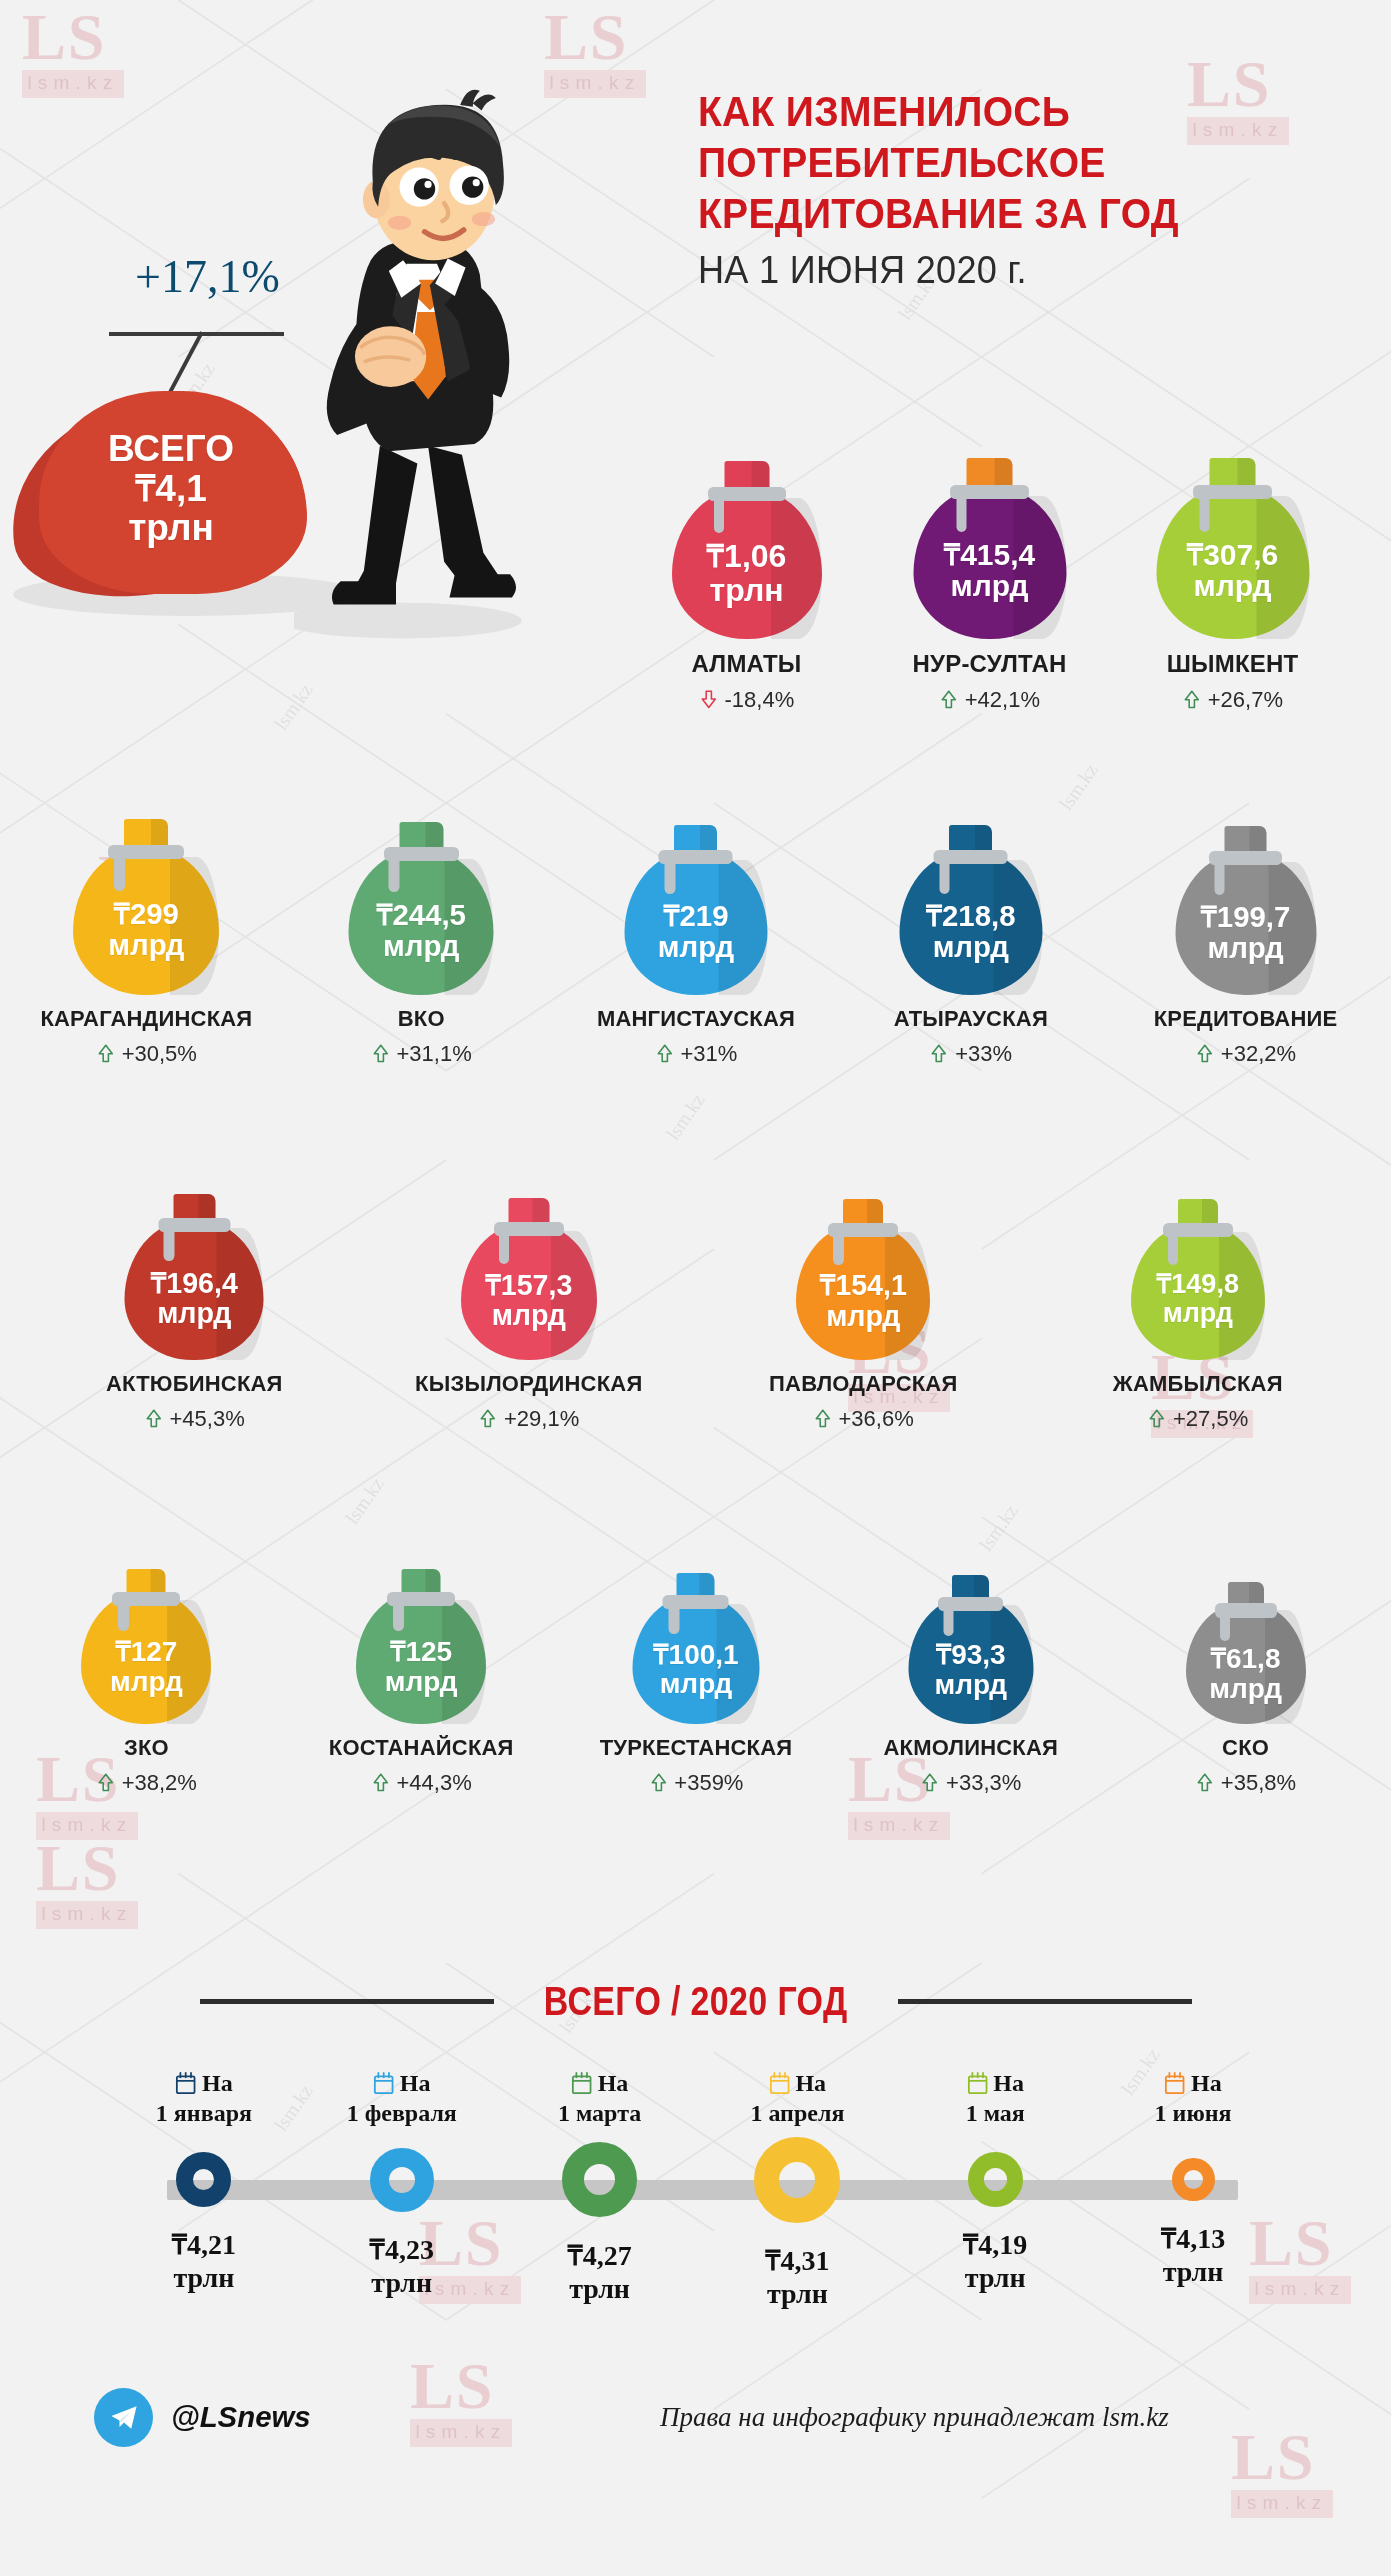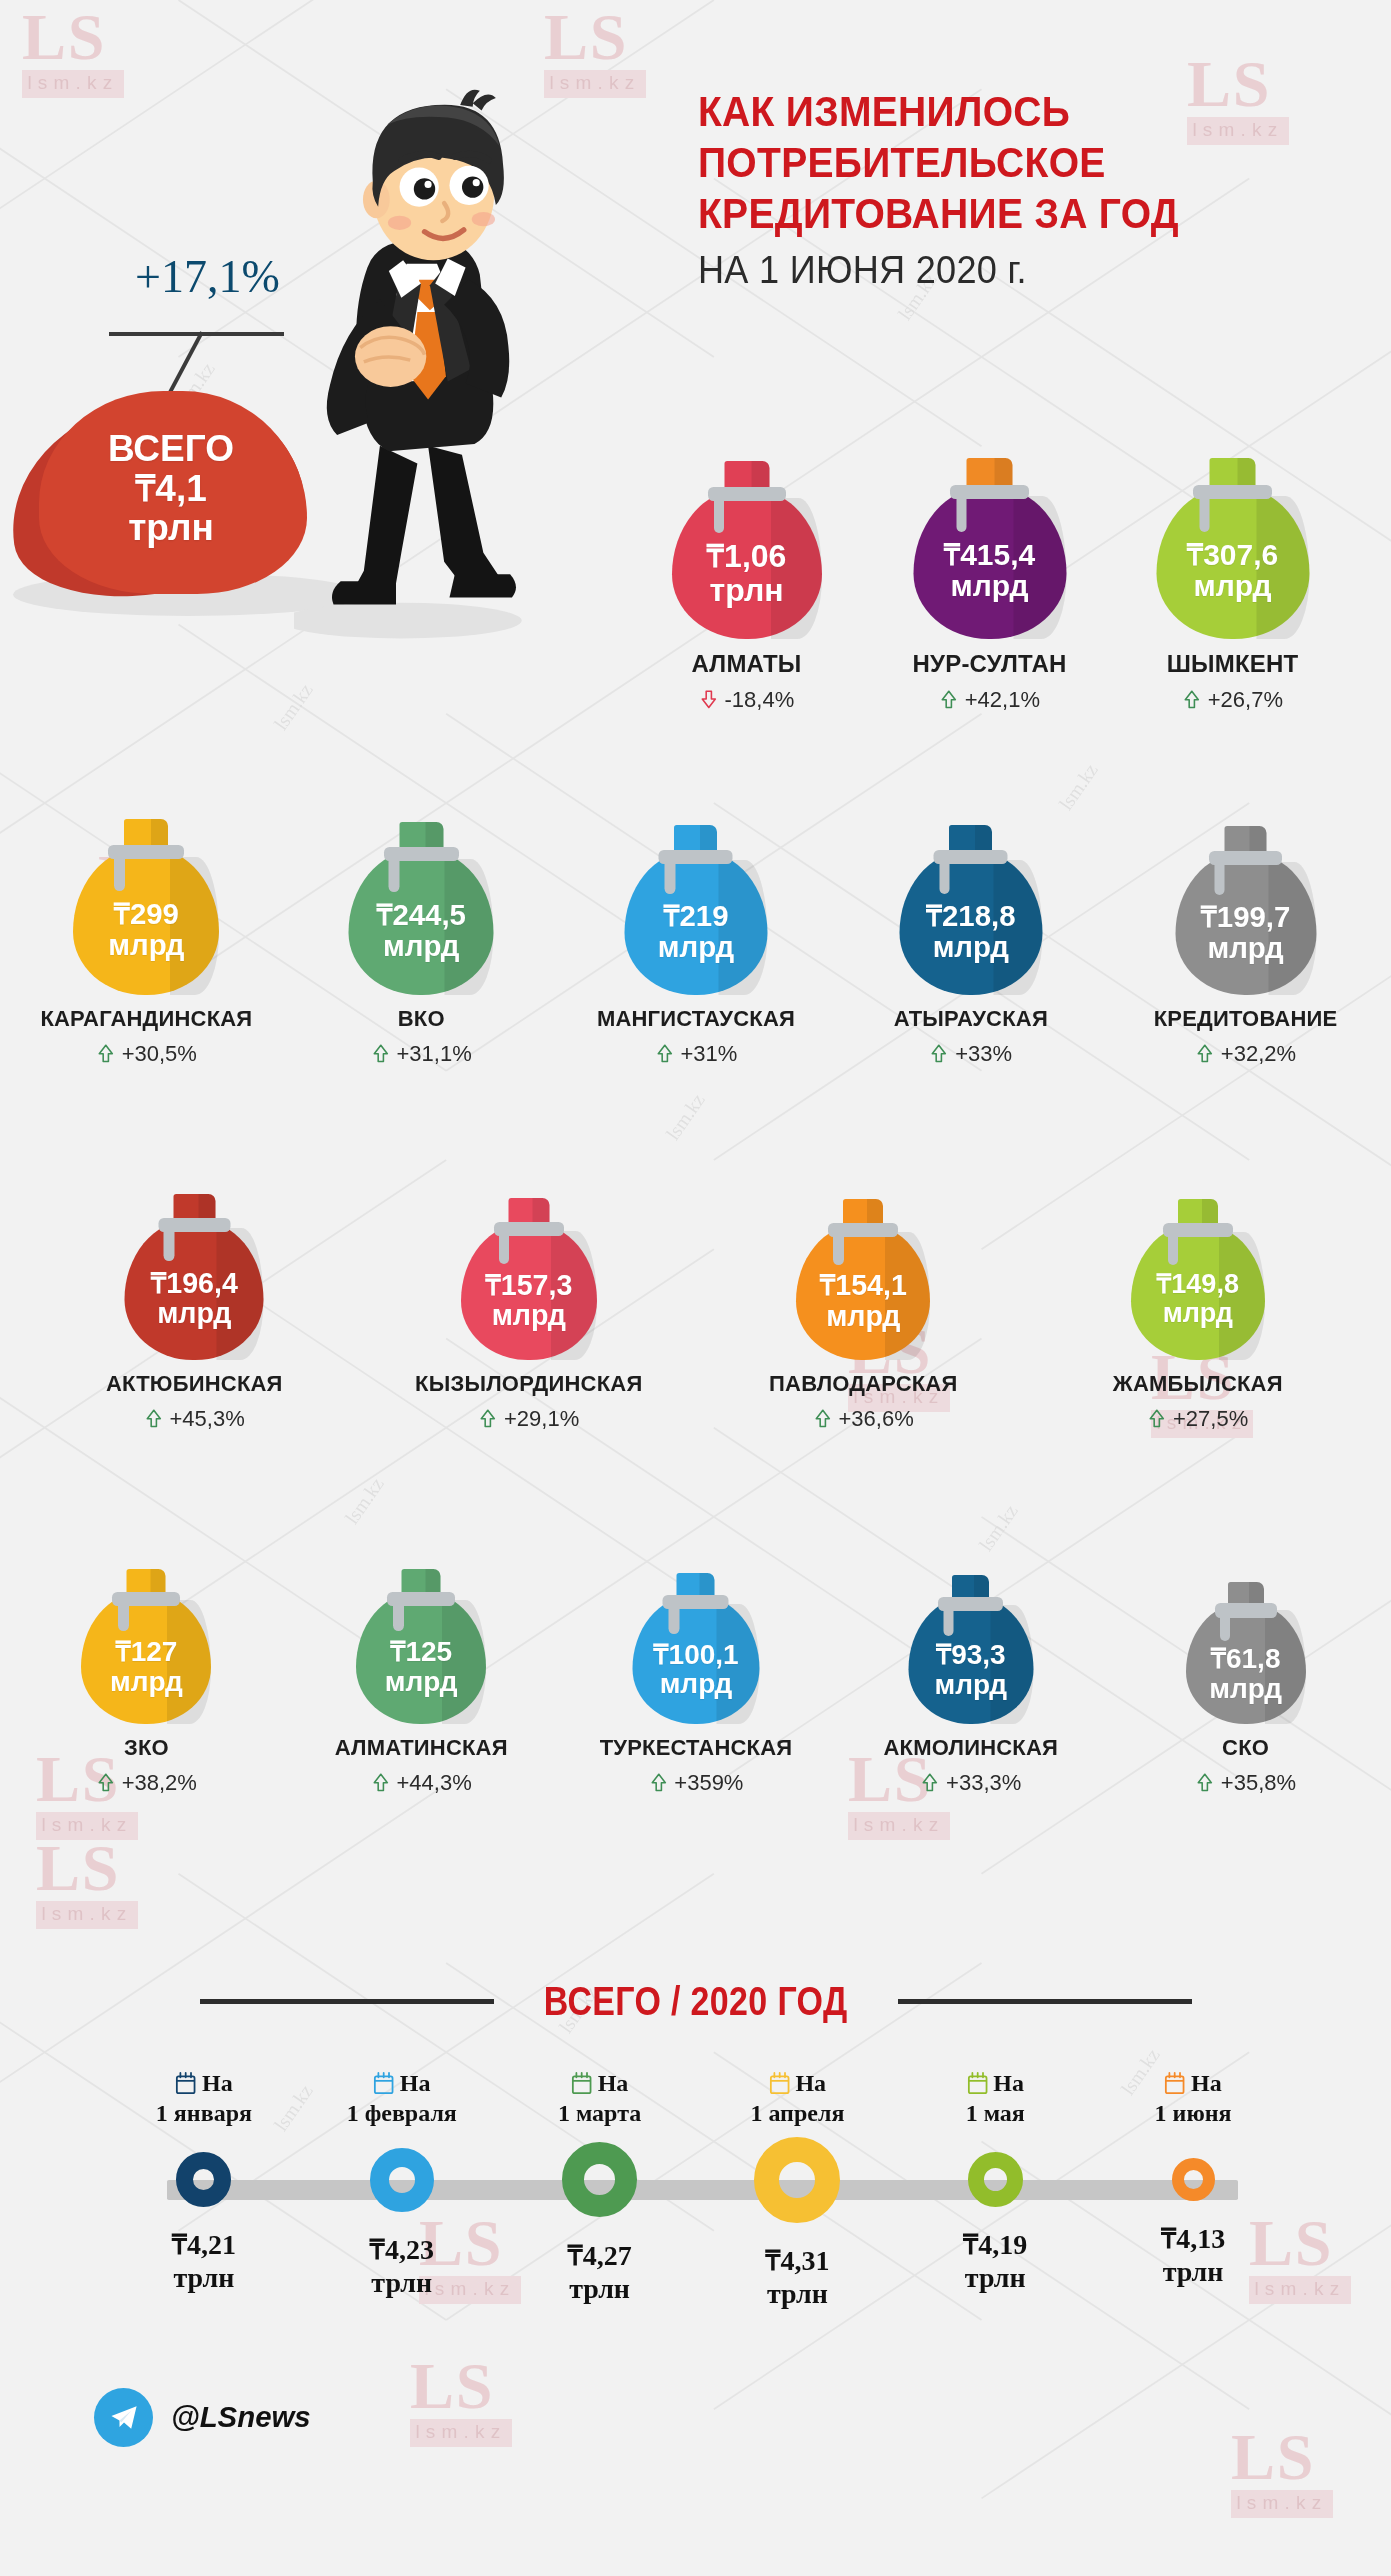--- a/index.html
+++ b/index.html
@@ -587,21 +587,21 @@
       <div class="bag-wrap" style="height:171px;width:130px;">
         <div class="bag" style="width:130px;height:155px;">
           <div class="bag-neck" style="width:39px;height:39px;top:0;background:#5FA972;"></div>
           <div class="bag-knot" style="left:37px;top:23px;width:10.7px;height:39px;"></div>
           <div class="bag-tie" style="width:68px;height:14.3px;top:23px;"></div>
           <div class="bag-body" style="position:absolute;left:0;bottom:0;width:130px;height:132px;background:#5FA972;">
             <div class="bag-val" style="font-size:28px;top:34%;">₸125<br>млрд</div>
           </div>
         </div>
       </div>
-      <div class="region" style="font-size:22px;">АЛМАТИНСКАЯ</div>
+      <div class="region" style="font-size:22px;">КОСТАНАЙСКАЯ</div>
       <div class="delta">
         <svg width="19.6" height="21.4" viewBox="0 0 30 28">
           <path d="M15 1 l10 13 h-6 v12 h-8 v-12 h-6 Z" fill="none" stroke="#3E8E55" stroke-width="2.4" stroke-linejoin="round"></path>
         </svg>
         <span>+44,3%</span>
       </div>
     </div>
     <div class="cell" style="flex:1;">
       <div class="bag-wrap" style="height:171px;width:127px;">
         <div class="bag" style="width:127px;height:151px;">
@@ -778,14 +778,15 @@
 <div class="footer">
   <div class="tg">
     <div class="tg-circle">
       <svg width="36" height="36" viewBox="0 0 40 40">
         <path d="M6 19 L34 8 L28 33 L20 26 L15 31 L15 24 Z" fill="#ffffff"></path>
         <path d="M15 24 L28 13 L17 26 Z" fill="#d8e9f4"></path>
       </svg>
     </div>
     <div class="tg-handle">@LSnews</div>
   </div>
+  <div class="rights">Права на инфографику принадлежат lsm.kz</div>
 </div>
 
 
 </body></html>

